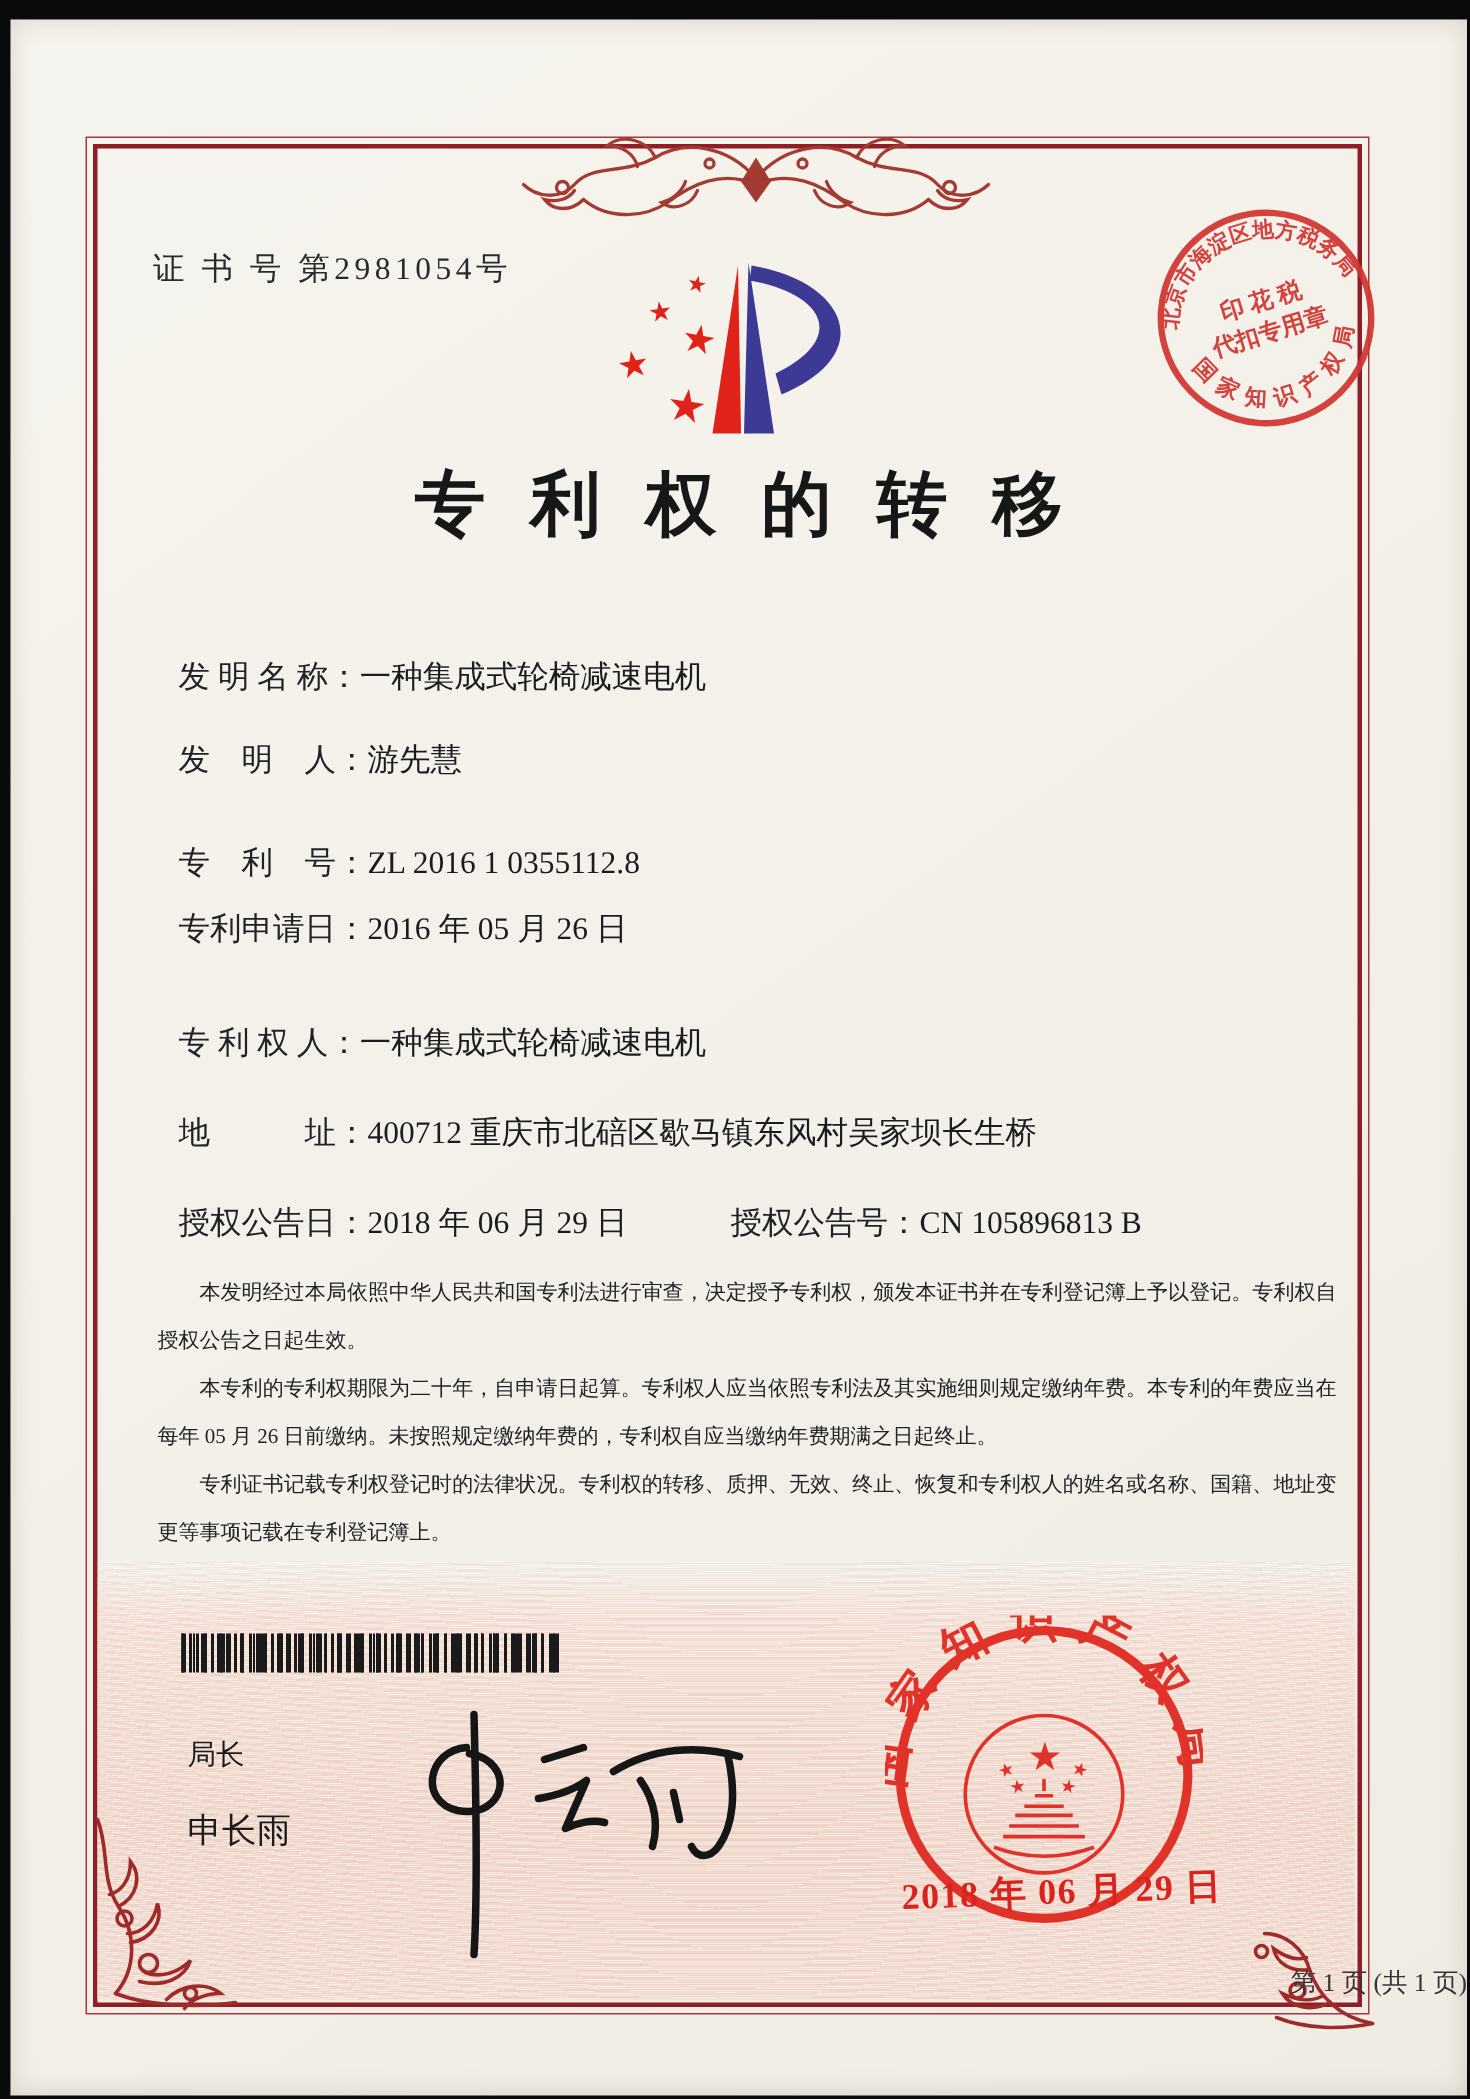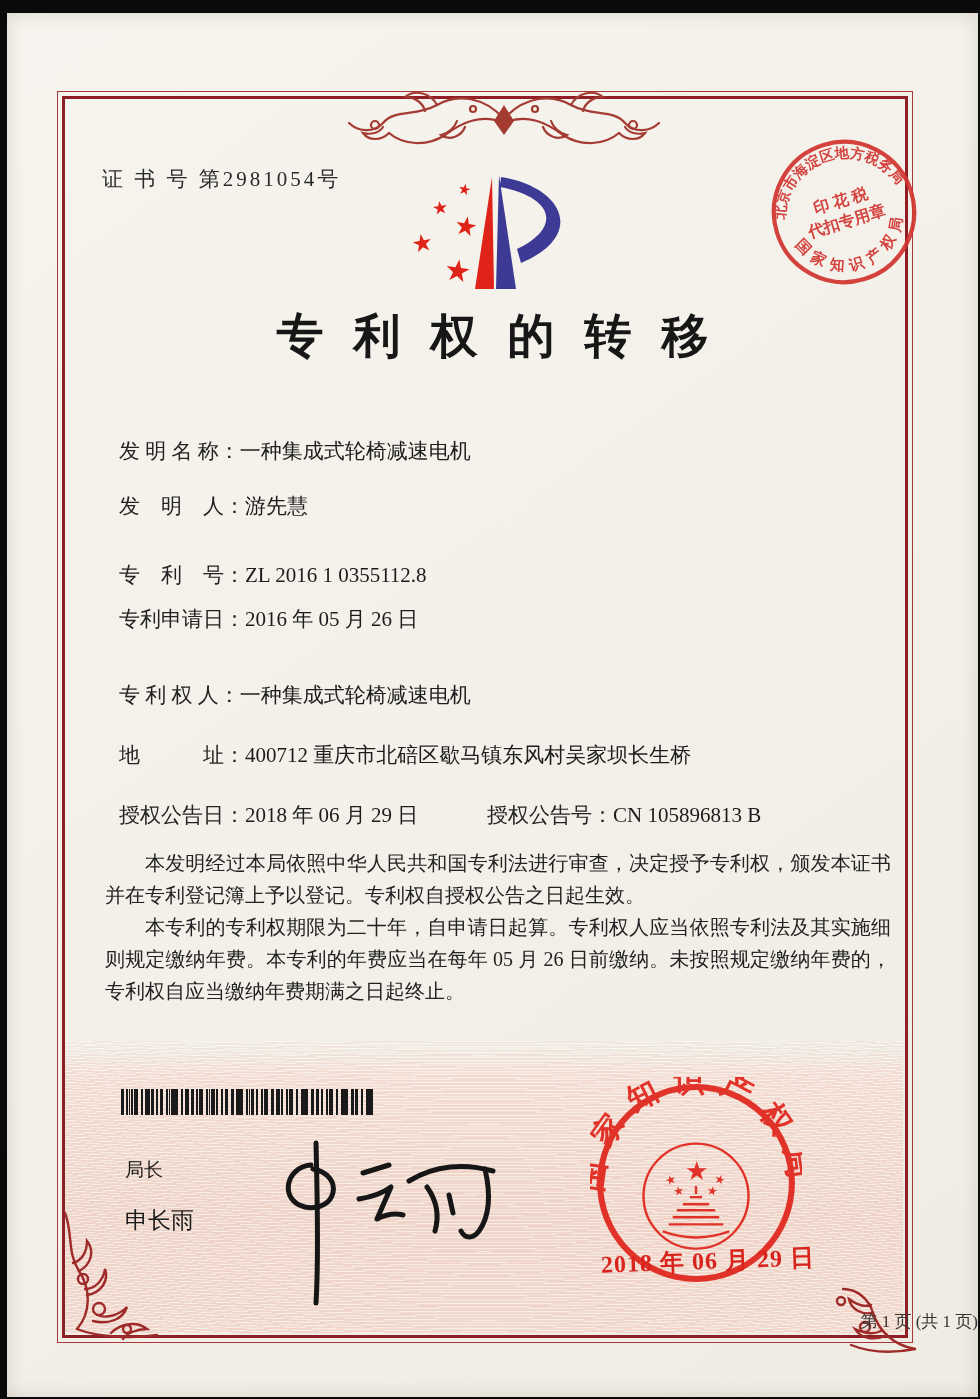--- a/index.html
+++ b/index.html
@@ -41,21 +41,21 @@
     font-size:47px;font-weight:bold;letter-spacing:30px;padding-left:30px;box-sizing:border-box;color:#171717;
   }
   .fields{position:absolute;left:112px;top:424px;width:760px;font-size:21px;}
   .field-row{position:absolute;left:0;white-space:nowrap;}
   .field-row .lbl{color:#222;text-align:center;}
   .field-row .val{color:#1c1c1c;}
   .r0{top:0px;} .r1{top:55px;} .r2{top:124px;} .r3{top:168px;}
   .r4{top:244px;} .r5{top:304px;} .r6{top:364px;} .r7{top:364px;left:368px;}
   .paragraphs{
     position:absolute;left:98px;top:834px;width:786px;
-    font-size:20px;line-height:32px;text-align:justify;color:#222;
+    font-size:14px;line-height:32px;text-align:justify;color:#222;
   }
   .paragraphs p{margin:0;text-indent:2em;}
   .barcode{
     position:absolute;left:114px;top:1076px;width:252px;height:26px;
     background:
       repeating-linear-gradient(90deg,#1a1a1a 0 2px,rgba(0,0,0,0) 2px 5px),
       repeating-linear-gradient(90deg,#1a1a1a 0 1px,rgba(0,0,0,0) 1px 8px),
       repeating-linear-gradient(90deg,#1a1a1a 0 3px,rgba(0,0,0,0) 3px 13px);
   }
   .role-label{position:absolute;left:118px;top:1144px;font-size:19px;color:#1b1b1b;font-family:"Liberation Sans","DejaVu Sans",sans-serif;}
@@ -171,20 +171,21 @@
     <div class="field-row r3"><span class="lbl">专利申请日：</span><span class="val">2016 年 05 月 26 日</span></div>
     <div class="field-row r4"><span class="lbl">专 利 权 人：</span><span class="val">一种集成式轮椅减速电机</span></div>
     <div class="field-row r5"><span class="lbl">地　　　址：</span><span class="val">400712 重庆市北碚区歇马镇东风村吴家坝长生桥</span></div>
     <div class="field-row r6"><span class="lbl">授权公告日：</span><span class="val">2018 年 06 月 29 日</span></div>
     <div class="field-row r7"><span class="lbl">授权公告号：</span><span class="val">CN 105896813 B</span></div>
   </div>
 
   <div class="paragraphs">
     <p>本发明经过本局依照中华人民共和国专利法进行审查，决定授予专利权，颁发本证书并在专利登记簿上予以登记。专利权自授权公告之日起生效。</p>
     <p>本专利的专利权期限为二十年，自申请日起算。专利权人应当依照专利法及其实施细则规定缴纳年费。本专利的年费应当在每年 05 月 26 日前缴纳。未按照规定缴纳年费的，专利权自应当缴纳年费期满之日起终止。</p>
+    <p>专利证书记载专利权登记时的法律状况。专利权的转移、质押、无效、终止、恢复和专利权人的姓名或名称、国籍、地址变更等事项记载在专利登记簿上。</p>
   </div>
 
   <div class="barcode"></div>
 
   <div class="role-label">局长</div>
   <div class="name-label">申长雨</div>
   <svg class="signature" width="250" height="190" viewBox="0 0 250 190">
     <g fill="none" stroke="#161616" stroke-width="5" stroke-linecap="round" stroke-linejoin="round">
       <path d="M52,40 C26,42 20,76 46,82 C78,88 86,50 54,44"></path>
       <path d="M57,18 C58,60 60,130 57,178"></path>

